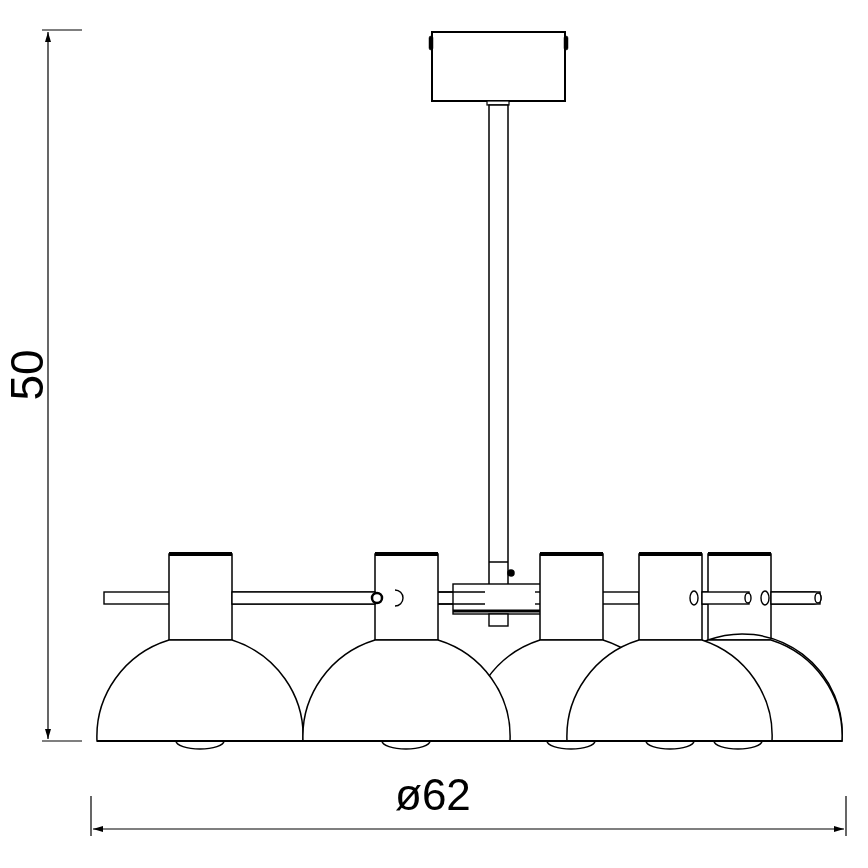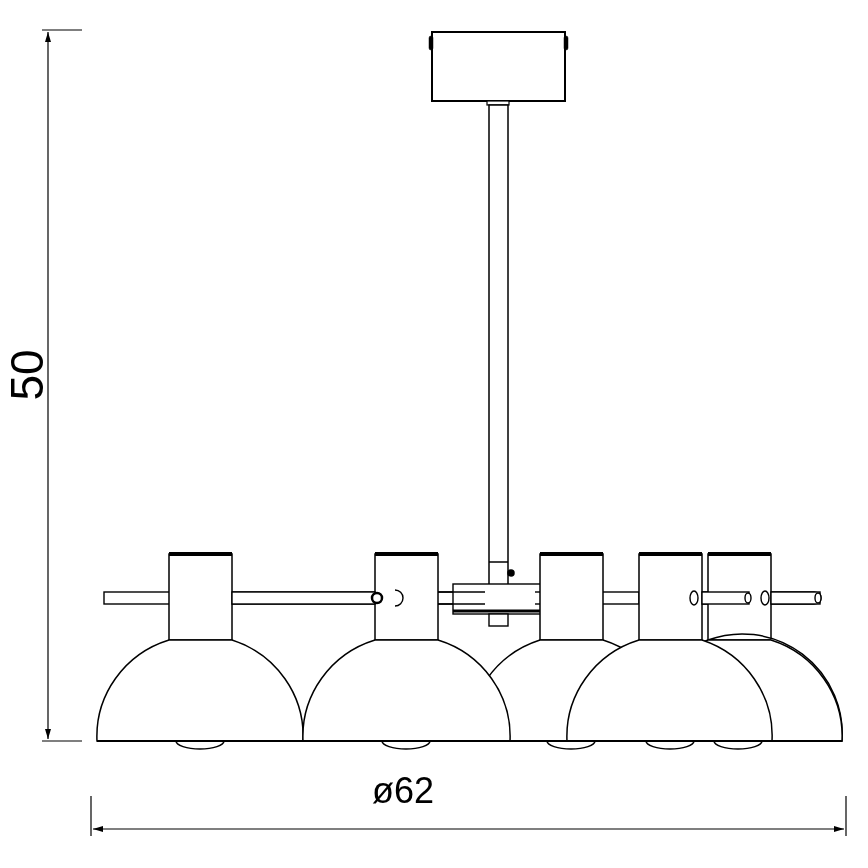--- a/index.html
+++ b/index.html
@@ -1,19 +1,19 @@
 <!DOCTYPE html>
 <html><head>
 <meta charset="utf-8">
 <style>
   html, body { margin: 0; padding: 0; background: #ffffff; }
   body { width: 868px; height: 868px; position: relative; overflow: hidden; }
   #drawing { position: absolute; left: 0; top: 0; width: 868px; height: 868px; }
   .label-v { position: absolute; left: 2px; top: 340px; width: 50px; height: 70px; font-family: "Liberation Sans", sans-serif; font-size: 46px; color:#000; display:flex; align-items:center; justify-content:center; transform: rotate(-90deg); }
-  .label-h { position: absolute; left: 372px; top: 770px; font-family: "Liberation Sans", sans-serif; font-size: 36px; color:#000; letter-spacing: 0px; }
+  .label-h { position: absolute; left: 395px; top: 770px; font-family: "Liberation Sans", sans-serif; font-size: 44px; color:#000; letter-spacing: 0px; }
 </style>
 </head>
 <body>
 
 <svg id="drawing" viewBox="0 0 868 868" xmlns="http://www.w3.org/2000/svg">
   <defs>
     <marker id="arrow" viewBox="0 0 10 10" refX="10" refY="5" markerWidth="10" markerHeight="10" orient="auto-start-reverse" markerUnits="userSpaceOnUse">
       <path d="M0,2 L10,5 L0,8 z" fill="#000"></path>
     </marker>
   </defs>

